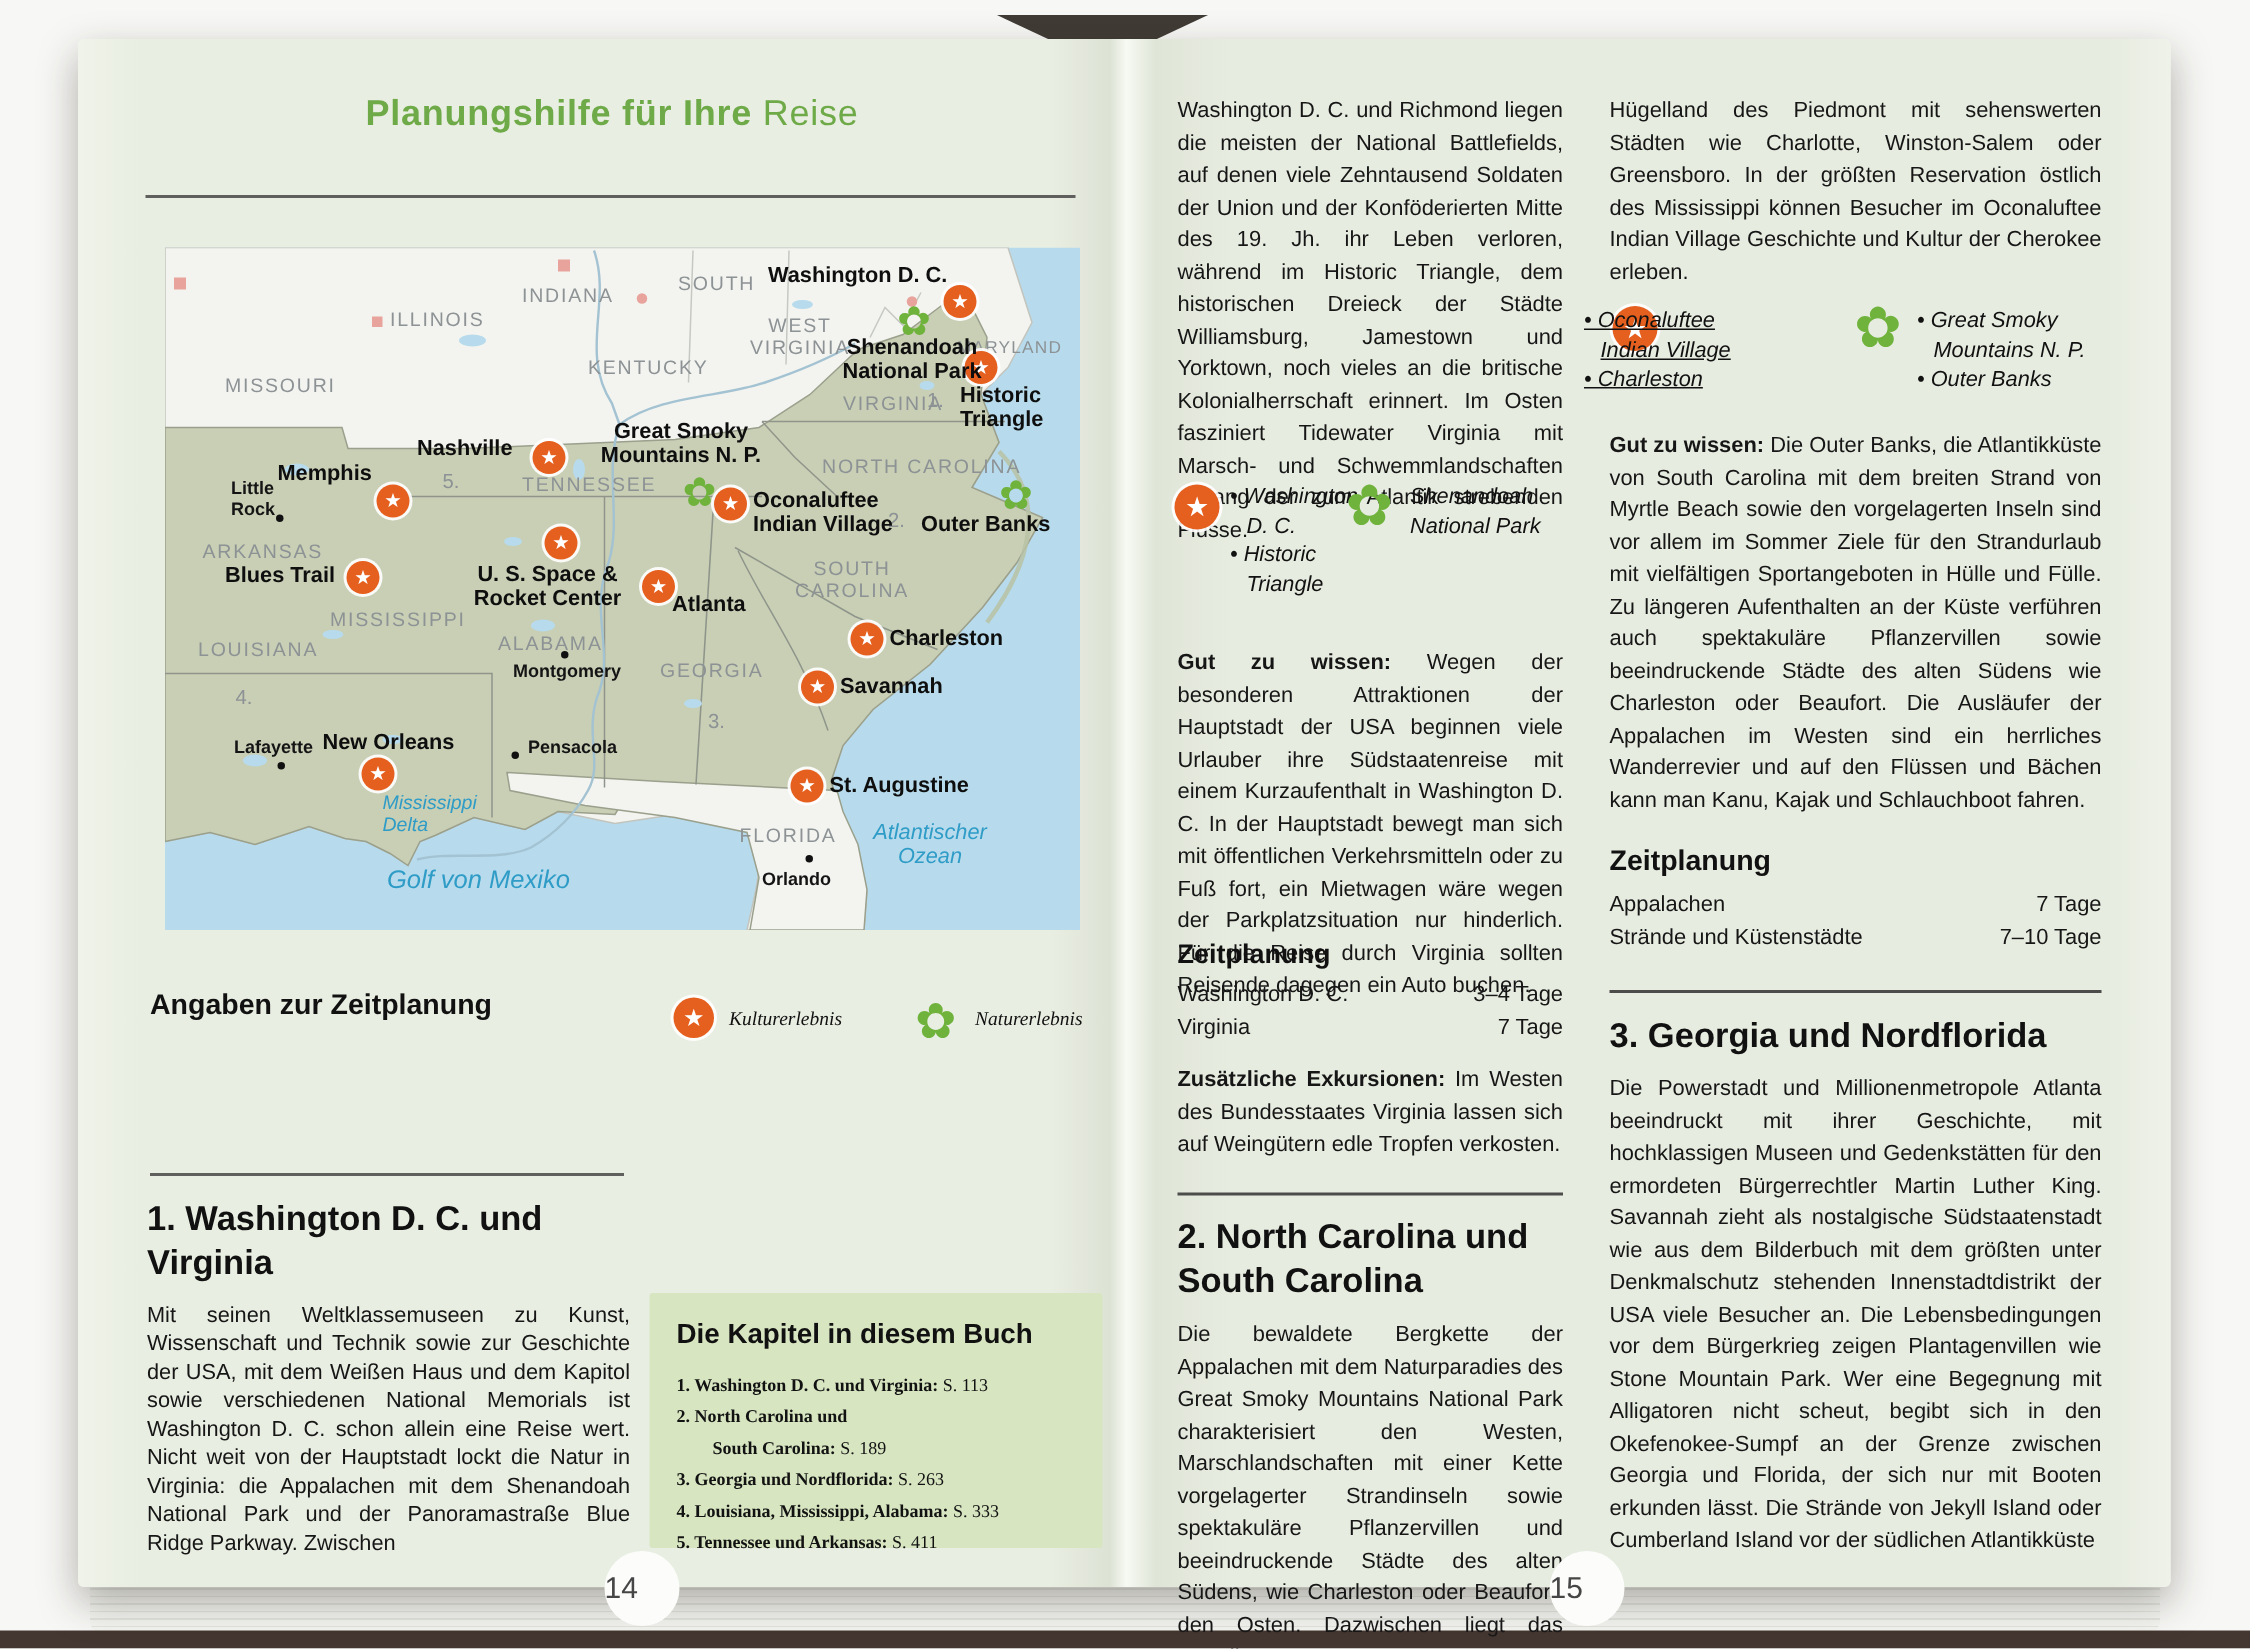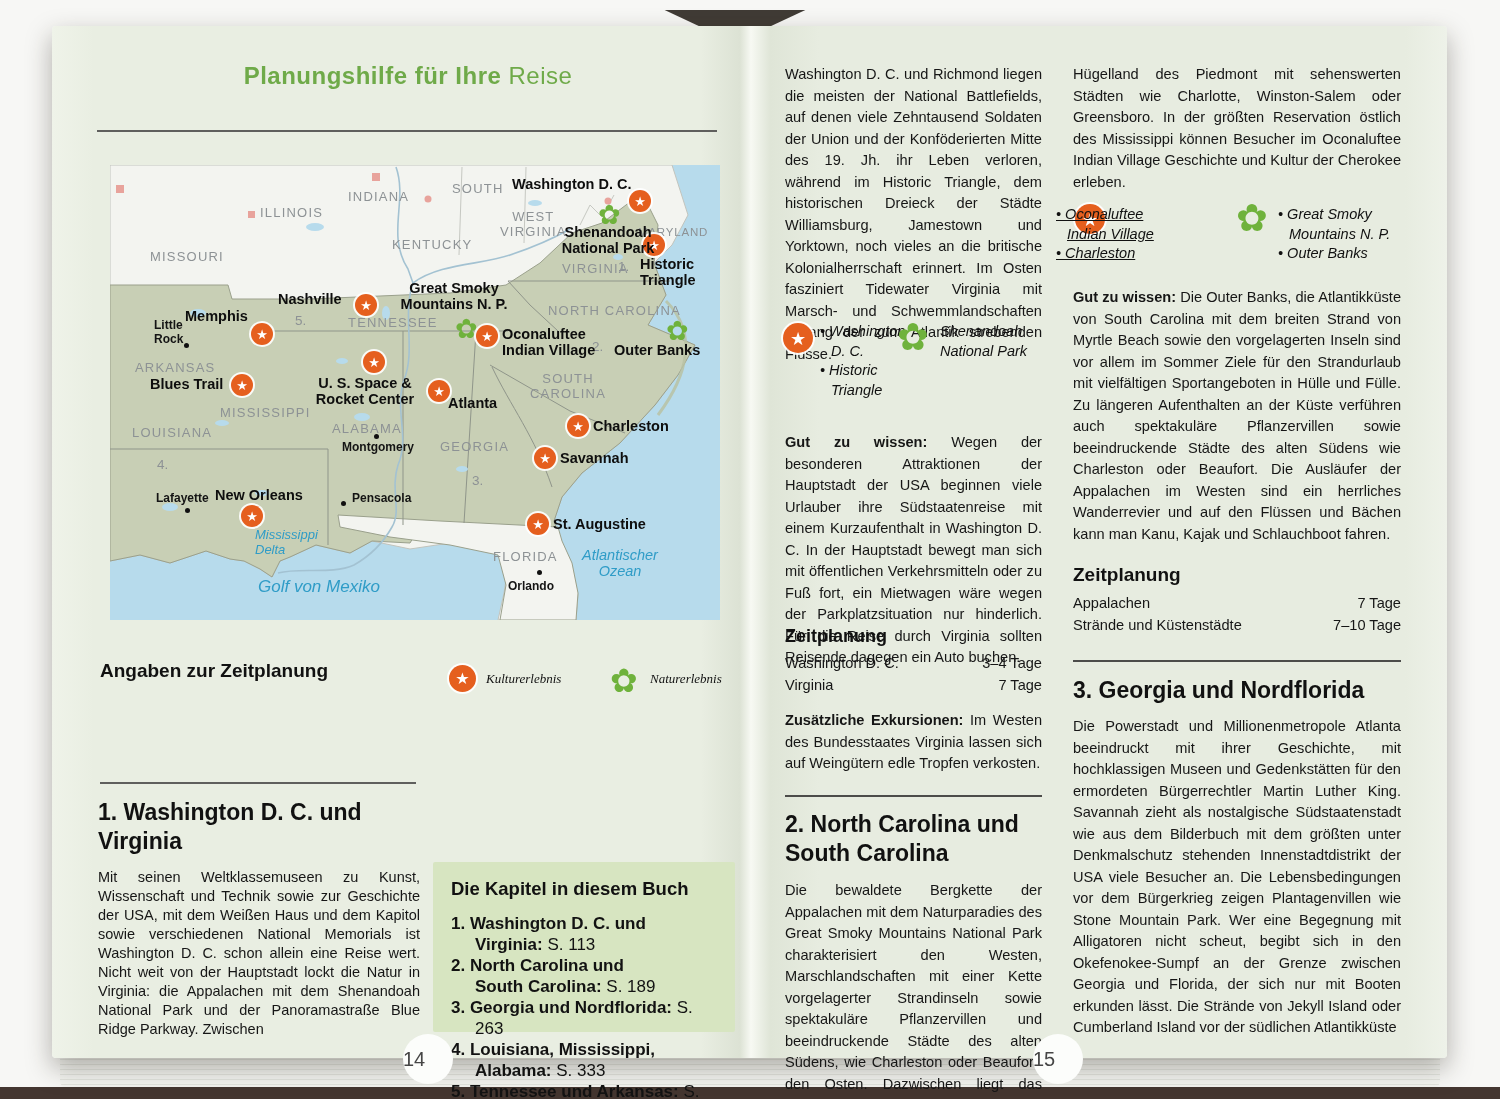--- a/index.html
+++ b/index.html
@@ -19,21 +19,21 @@
   #title{position:absolute;left:45px;top:36px;width:622px;text-align:center;font-size:24px;color:#6faa49;letter-spacing:.5px;}
   #title .t1{font-weight:700;}
   #title .t2{font-weight:400;}
   .rule{position:absolute;height:2px;background:#5f5f5d;}
   .h1{font-weight:700;font-size:23px;line-height:29px;color:#111;}
   .h2{font-weight:700;font-size:18px;color:#111;}
   .h3{font-weight:700;font-size:19px;color:#111;}
   .body{font-size:14.6px;line-height:21.5px;text-align:justify;color:#161616;}
   .bodysm{font-size:14.5px;line-height:19px;text-align:justify;color:#161616;}
   #chapters{position:absolute;left:381px;top:836px;width:302px;height:170px;background:#d7e5c1;border-radius:2px;padding:16px 18px;box-sizing:border-box;}
-  .chap-item{font-weight:700;font-size:17px;line-height:21px;color:#121212;padding-left:24px;text-indent:-24px;white-space:pre-line;}
+  .chap-item{font-weight:700;font-size:12px;line-height:21px;color:#121212;padding-left:24px;text-indent:-24px;white-space:pre-line;font-family:Liberation Serif, serif;}
   .chap-item .pg{font-weight:400;}
   
   #map{position:absolute;left:58px;top:139px;width:610px;height:455px;}
   #map svg{position:absolute;left:0;top:0;}
   .st{position:absolute;font-size:13px;letter-spacing:1.2px;color:#8d9295;white-space:pre-line;}
   .st.ctr{text-align:center;}
   .st.sm{font-size:11.5px;letter-spacing:.8px;}
   .poi{position:absolute;font-weight:700;font-size:14.5px;color:#0e0e0e;white-space:pre-line;line-height:1.1;}
   .poi.ctr{text-align:center;}
   .city{position:absolute;font-weight:700;font-size:12px;color:#141414;white-space:pre-line;line-height:1.15;}

